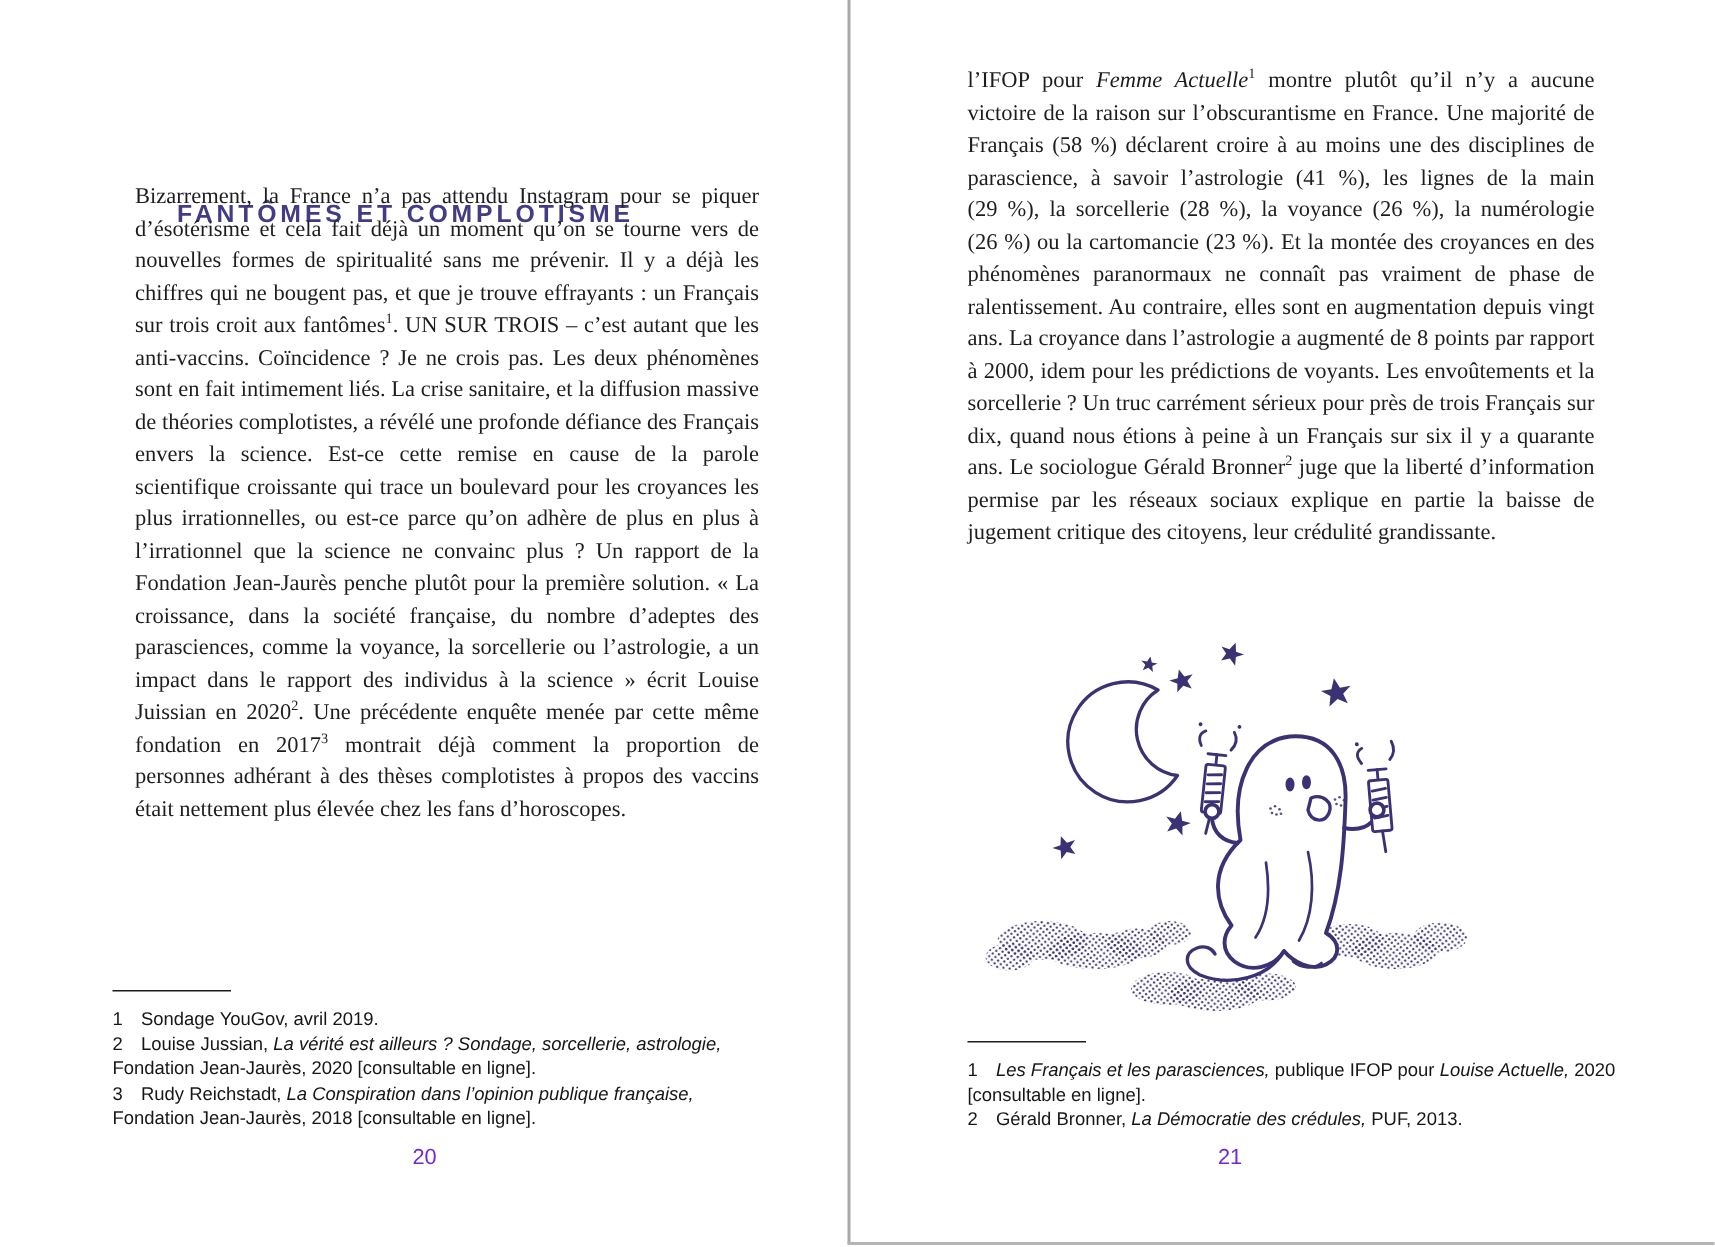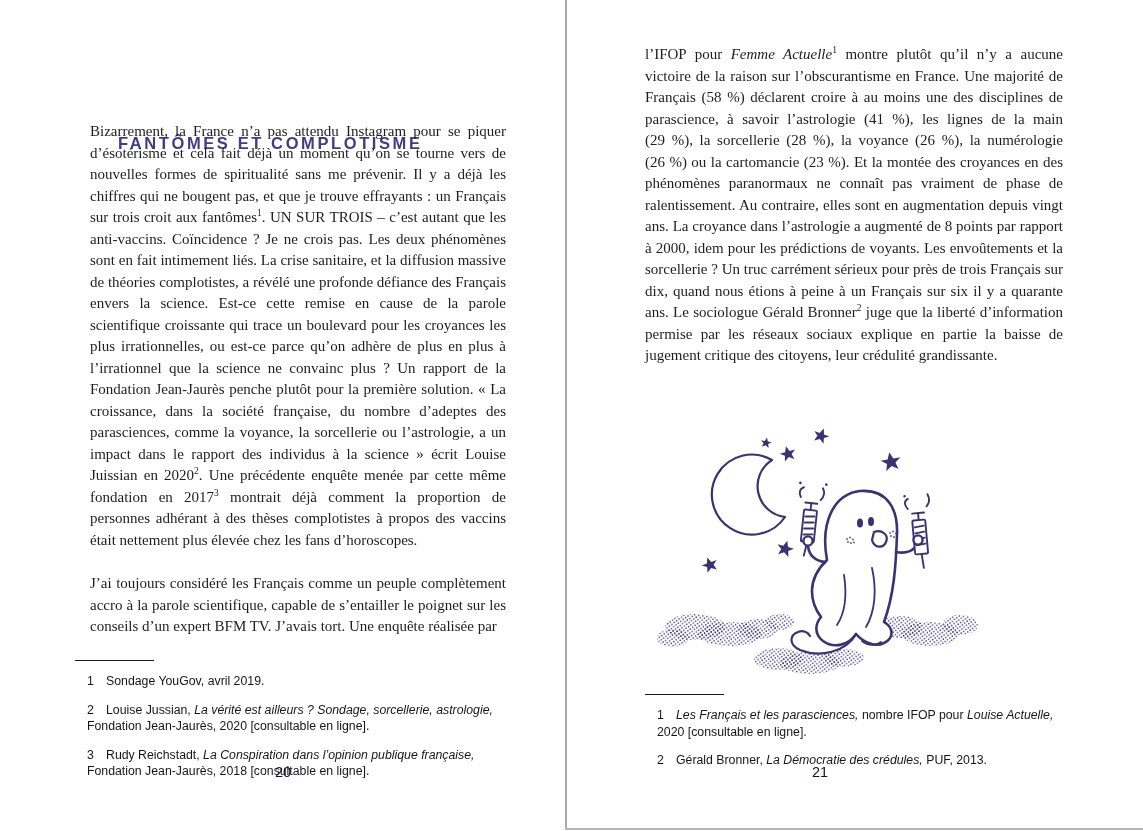--- a/index.html
+++ b/index.html
@@ -23,44 +23,43 @@
   sup { font-size:9.5px; line-height:0; vertical-align:super; }
   .it { font-style:italic; }
 
   .footnotes {
     position:absolute; font-family:"Liberation Sans", sans-serif;
     font-size:12.3px; line-height:16.6px; color:#161616;
   }
   .footnotes-left  { left:75px;  top:660px; width:444px; }
   .footnotes-right { left:645px; top:694px; width:440px; }
   .fn-rule { width:79px; height:0; border-top:1.4px solid #1c1c1c; margin-bottom:10px; }
-  .fn { margin:12px; }
+  .fn { margin:0; }
   .fn-num { display:inline-block; min-width:19px; }
 
   .pagenum {
     position:absolute; top:764px; width:416px; text-align:center;
-    font-family:"Liberation Sans", sans-serif; font-size:14.5px; color:#0f172a;
+    font-family:"Liberation Sans", sans-serif; font-size:14.5px; color:#6d28d9;
   }
   .pagenum-left  { left:75px; }
   .pagenum-right { left:612px; }
 
   .illustration { position:absolute; left:648px; top:410px; width:332px; height:282px; }
 </style>
 </head>
 <body>
 
 <div class="gutter-line"></div>
 <div class="bottom-edge"></div>
 
 <div>
   <h1 class="heading">FANTÔMES ET COMPLOTISME</h1>
 
   <div class="body-block body-left">
     <p class="body-para"><span>Bizarrement, la France n’a pas attendu Instagram pour se piquer d’ésotérisme et cela fait déjà un moment qu’on se tourne vers de nouvelles formes de spiritualité sans me prévenir. Il y a déjà les chiffres qui ne bougent pas, et que je trouve effrayants&nbsp;: un Français sur trois croit aux fantômes</span><sup>1</sup><span>. UN SUR TROIS – c’est autant que les anti-vaccins. Coïncidence&nbsp;? Je ne crois pas. Les deux phénomènes sont en fait intimement liés. La crise sanitaire, et la diffusion massive de théories complotistes, a révélé une profonde défiance des Français envers la science. Est-ce cette remise en cause de la parole scientifique croissante qui trace un boulevard pour les croyances les plus irrationnelles, ou est-ce parce qu’on adhère de plus en plus à l’irrationnel que la science ne convainc plus&nbsp;? Un rapport de la Fondation Jean-Jaurès penche plutôt pour la première solution. «&nbsp;La croissance, dans la société française, du nombre d’adeptes des parasciences, comme la voyance, la sorcellerie ou l’astrologie, a un impact dans le rapport des individus à la science&nbsp;» écrit Louise Juissian en 2020</span><sup>2</sup><span>. Une précédente enquête menée par cette même fondation en 2017</span><sup>3</sup><span> montrait déjà comment la proportion de personnes adhérant à des thèses complotistes à propos des vaccins était nettement plus élevée chez les fans d’horoscopes.</span></p>
-    <p class="body-para">J’ai toujours considéré les Français comme un peuple complètement accro à la parole scientifique, capable de s’entailler le poignet sur les conseils d’un expert BFM TV. J’avais tort. Une enquête réalisée par</p>
   </div>
 
   <div class="footnotes footnotes-left">
     <div class="fn-rule"></div>
     <p class="fn"><span class="fn-num">1</span><span>Sondage YouGov, avril 2019.</span></p>
     <p class="fn"><span class="fn-num">2</span><span>Louise Jussian, </span><span class="it">La vérité est ailleurs ? Sondage, sorcellerie, astrologie,</span><span> Fondation Jean-Jaurès, 2020 [consultable en ligne].</span></p>
     <p class="fn"><span class="fn-num">3</span><span>Rudy Reichstadt, </span><span class="it">La Conspiration dans l’opinion publique française,</span><span> Fondation Jean-Jaurès, 2018 [consultable en ligne].</span></p>
   </div>
 
   <div class="pagenum pagenum-left">20</div>
@@ -173,18 +172,18 @@
           <circle cx="248" cy="123.5" r="0.9"></circle>
         <circle cx="243" cy="126" r="0.9"></circle>
           <circle cx="246" cy="127" r="0.9"></circle>
           <circle cx="249" cy="126" r="0.9"></circle>
       </g>
     </g>
   </svg>
 
   <div class="footnotes footnotes-right">
     <div class="fn-rule"></div>
-    <p class="fn"><span class="fn-num">1</span><span class="it">Les Français et les parasciences,</span><span> nombre IFOP pour </span><span class="it">Louise Actuelle,</span><span> 2020 [consultable en ligne].</span></p>
+    <p class="fn"><span class="fn-num">1</span><span class="it">Les Français et les parasciences,</span><span> publique IFOP pour </span><span class="it">Louise Actuelle,</span><span> 2020 [consultable en ligne].</span></p>
     <p class="fn"><span class="fn-num">2</span><span>Gérald Bronner, </span><span class="it">La Démocratie des crédules,</span><span> PUF, 2013.</span></p>
   </div>
 
   <div class="pagenum pagenum-right">21</div>
 </div>
 
 </body></html>

